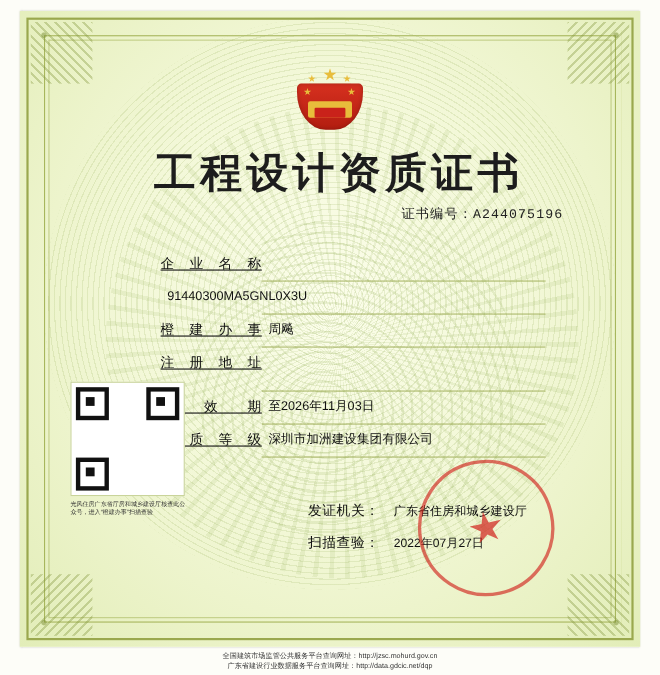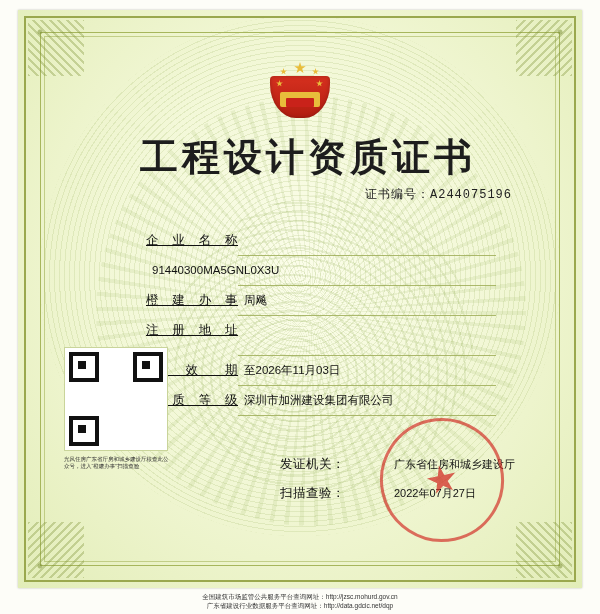--- a/index.html
+++ b/index.html
@@ -185,21 +185,21 @@
   .qr .fp:after{content:"";position:absolute;left:5px;top:5px;width:8px;height:8px;background:#111;}
   .qr .fp.a{left:4px;top:4px;} .qr .fp.b{right:4px;top:4px;} .qr .fp.c{left:4px;bottom:4px;}
   .qr-cap{
     margin-top:5px;font-size:5.5px;line-height:7px;color:#333;width:108px;
   }
 
   
   .issuer{
     position:absolute;right:62px;bottom:74px;width:240px;text-align:left;
   }
-  .issuer .irow{display:flex;align-items:center;margin-bottom:12px;gap:36px;}
+  .issuer .irow{display:flex;align-items:center;margin-bottom:12px;}
   .issuer .ilbl{font-size:12.5px;color:#111;letter-spacing:.5px;flex:0 0 78px;}
   .issuer .ival{font-size:11px;color:#111;}
 
   
   .seal{
     position:absolute;right:78px;bottom:46px;width:118px;height:118px;
     border:3px solid rgba(208,32,26,.78);border-radius:50%;
     transform:rotate(-12deg);
     opacity:.82;
     pointer-events:none;

